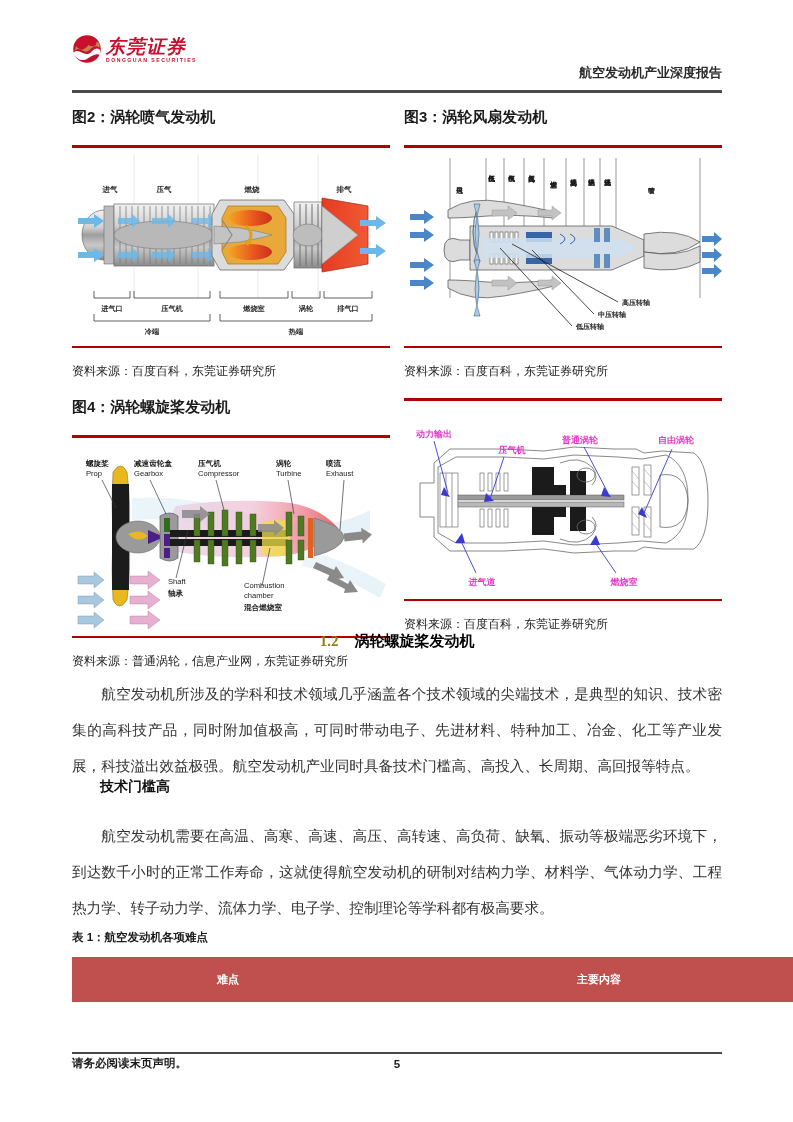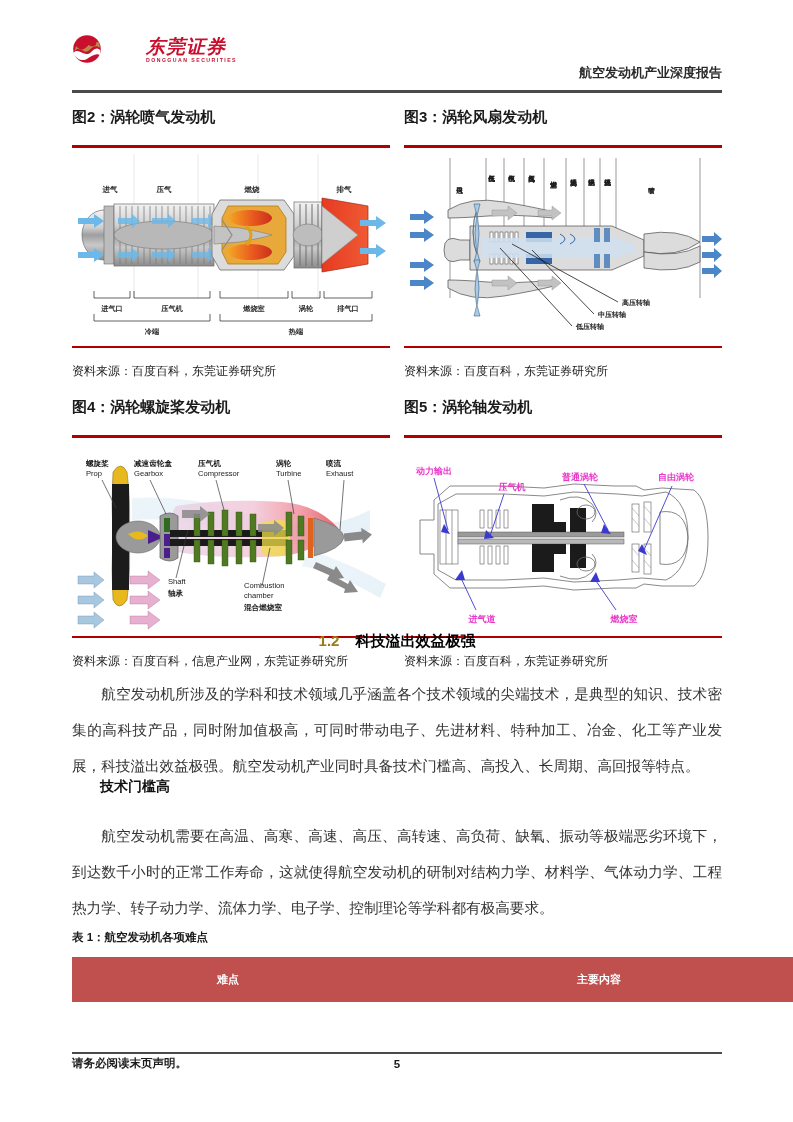--- a/index.html
+++ b/index.html
@@ -28,21 +28,20 @@
     top: 34px;
     width: 650px;
     height: 56px;
   }
   .logo-wrap {
     position: absolute;
     left: 0;
     top: 0;
     display: flex;
     align-items: flex-start;
-    gap: 40px;
   }
   .logo-mark {
     width: 30px;
     height: 30px;
     margin-right: 4px;
     flex: none;
   }
   .logo-text-block {
     display: flex;
     flex-direction: column;
@@ -147,20 +146,21 @@
     width: 650px;
     text-align: center;
     font-family: "Liberation Sans", sans-serif;
     font-size: 15px;
     font-weight: bold;
     color: #000000;
   }
   .section-heading .num {
     color: #9A7B16;
     margin-right: 16px;
+    font-family: Liberation Serif, serif;
   }
 
   .para {
     position: absolute;
     left: 72px;
     width: 650px;
     font-family: "Liberation Serif", "DejaVu Serif", serif;
     font-size: 14.6px;
     line-height: 36px;
     color: #333333;
@@ -623,25 +623,24 @@
               <text x="96" y="146" font-family="Liberation Sans, sans-serif">Shaft</text>
               <text class="lbl" x="96" y="158">轴承</text>
               <text x="172" y="150" font-family="Liberation Sans, sans-serif">Combustion</text>
               <text x="172" y="160" font-family="Liberation Sans, sans-serif">chamber</text>
               <text class="lbl" x="172" y="172">混合燃烧室</text>
             </g>
           </svg>
         </div>
       </div>
       <div class="fig-rule-bottom"></div>
-      <div class="fig-source">资料来源：百度百科，信息产业网，东莞证券研究所</div>
+      <div class="fig-source">资料来源：普通涡轮，信息产业网，东莞证券研究所</div>
     </div>
 
     <div class="fig-block">
-      <div class="fig-caption">图5：涡轮轴发动机</div>
       <div class="fig-rule-top"></div>
       <div class="fig-body">
         <div class="diagram">
           <svg viewBox="0 0 318 198" width="318" height="198" aria-hidden="true">
             <rect width="318" height="198" fill="#ffffff"></rect>
             <g stroke="#6b6b6b" stroke-width="0.8" fill="#ffffff">
 
               <path d="M16 82 L16 116 L30 116 L30 136 L46 150 L100 150 L140 148 L170 152 L210 150 L232 150 L240 146 L258 148 L290 148 q14 -10 14 -48 q0 -38 -14 -48 L258 50 L240 52 L232 48 L210 48 L170 46 L140 50 L100 48 L46 48 L30 62 L30 82 Z"></path>
 
               <path d="M34 66 L34 132 L52 142 L100 142 L140 140 L170 144 L214 142 L238 140 L262 142 q22 -10 22 -44 q0 -34 -22 -44 L238 58 L214 56 L170 54 L140 58 L100 56 L52 56 Z" fill="#ffffff"></path>
@@ -726,21 +725,21 @@
           </svg>
         </div>
       </div>
       <div class="fig-rule-bottom"></div>
       <div class="fig-source">资料来源：百度百科，东莞证券研究所</div>
     </div>
 
   </div>
 
   <div class="section-heading">
-    <span class="num">1.2</span><span>科技溢出效益极强</span>
+    <span class="num">1.2</span><span>涡轮螺旋桨发动机</span>
   </div>
 
   <div class="para" id="para1">航空发动机所涉及的学科和技术领域几乎涵盖各个技术领域的尖端技术，是典型的知识、技术密集的高科技产品，同时附加值极高，可同时带动电子、先进材料、特种加工、冶金、化工等产业发展，科技溢出效益极强。航空发动机产业同时具备技术门槛高、高投入、长周期、高回报等特点。</div>
   <div class="sub-heading" id="subheading1">技术门槛高</div>
   <div class="para" id="para2">航空发动机需要在高温、高寒、高速、高压、高转速、高负荷、缺氧、振动等极端恶劣环境下，到达数千小时的正常工作寿命，这就使得航空发动机的研制对结构力学、材料学、气体动力学、工程热力学、转子动力学、流体力学、电子学、控制理论等学科都有极高要求。</div>
 
   <div class="table-title">表 1：航空发动机各项难点</div>
   <table class="data-table">
     <thead>
       <tr>

